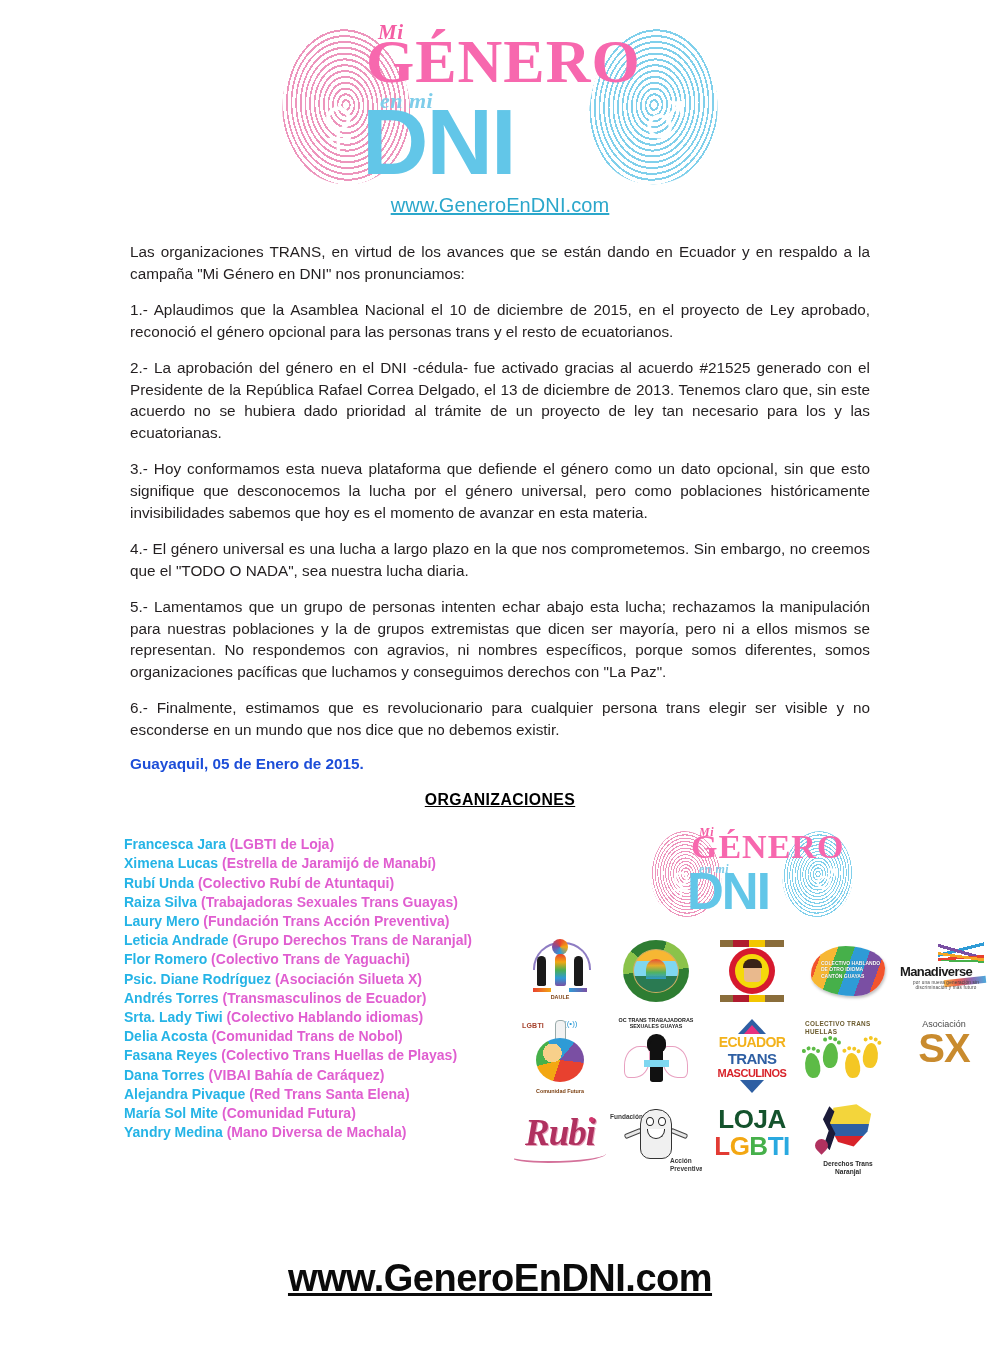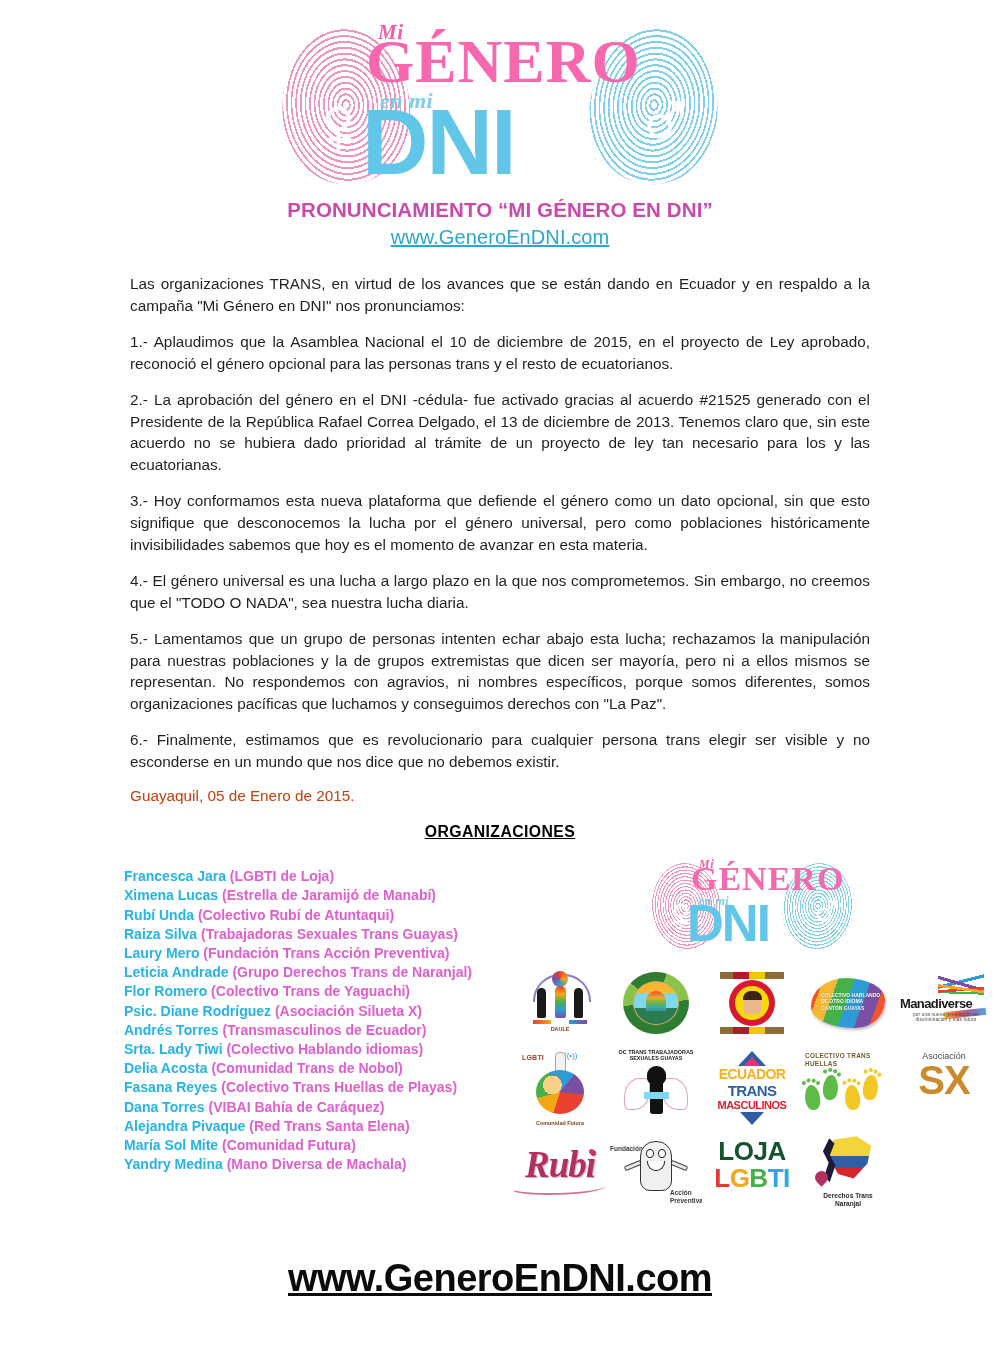--- a/index.html
+++ b/index.html
@@ -119,23 +119,23 @@
   .para {
     font-size: 15.3px;
     line-height: 1.42;
     text-align: justify;
     margin: 0 0 14.5px 0;
     color: #231f20;
   }
   .para:last-child { margin-bottom: 0; }
   .para-date {
     font-size: 15.3px;
-    font-weight: normal;
+    font-weight: bold;
     margin: 0 0 8px 0;
-    color: #c2410c;
+    color: #1d4ed8;
   }
   .orgs-heading {
     text-align: center;
     font-size: 15.8px;
     font-weight: bold;
     text-decoration: underline;
     margin: 18px 0 18px 0;
     color: #000;
     letter-spacing: .4px;
   }
@@ -513,21 +513,20 @@
   <div class="logo-wrap">
     <div class="fprint left"></div>
     <div class="fprint right"></div>
     <div class="gsym venus">♀</div>
     <div class="gsym mars">♂</div>
     <div class="word-mi">Mi</div>
     <div class="word-genero">GÉNERO</div>
     <div class="word-enmi">en mi</div>
     <div class="word-dni">DNI</div>
   </div>
-  <div class="pronunciamiento">PRONUNCIAMIENTO “MI GÉNERO EN DNI”</div>
   <div class="weburl-top">www.GeneroEnDNI.com</div>
 </div>
 
 <div class="doc-body">
   <p class="para">Las organizaciones TRANS, en virtud de los avances que se están dando en Ecuador y en respaldo a la campaña "Mi Género en DNI" nos pronunciamos:</p>
   <p class="para">1.- Aplaudimos que la Asamblea Nacional el 10 de diciembre de 2015, en el proyecto de Ley aprobado, reconoció el género opcional para las personas trans y el resto de ecuatorianos.</p>
   <p class="para">2.- La aprobación del género en el DNI -cédula- fue activado gracias al acuerdo #21525 generado con el Presidente de la República Rafael Correa Delgado, el 13 de diciembre de 2013. Tenemos claro que, sin este acuerdo no se hubiera dado prioridad al trámite de un proyecto de ley tan necesario para los y las ecuatorianas.</p>
   <p class="para">3.- Hoy conformamos esta nueva plataforma que defiende el género como un dato opcional, sin que esto signifique que desconocemos la lucha por el género universal, pero como poblaciones históricamente invisibilidades sabemos que hoy es el momento de avanzar en esta materia.</p>
   <p class="para">4.- El género universal es una lucha a largo plazo en la que nos comprometemos. Sin embargo, no creemos que el "TODO O NADA", sea nuestra lucha diaria.</p>
   <p class="para">5.- Lamentamos que un grupo de personas intenten echar abajo esta lucha; rechazamos la manipulación para nuestras poblaciones y la de grupos extremistas que dicen ser mayoría, pero ni a ellos mismos se representan. No respondemos con agravios, ni nombres específicos, porque somos diferentes, somos organizaciones pacíficas que luchamos y conseguimos derechos con "La Paz".</p>

